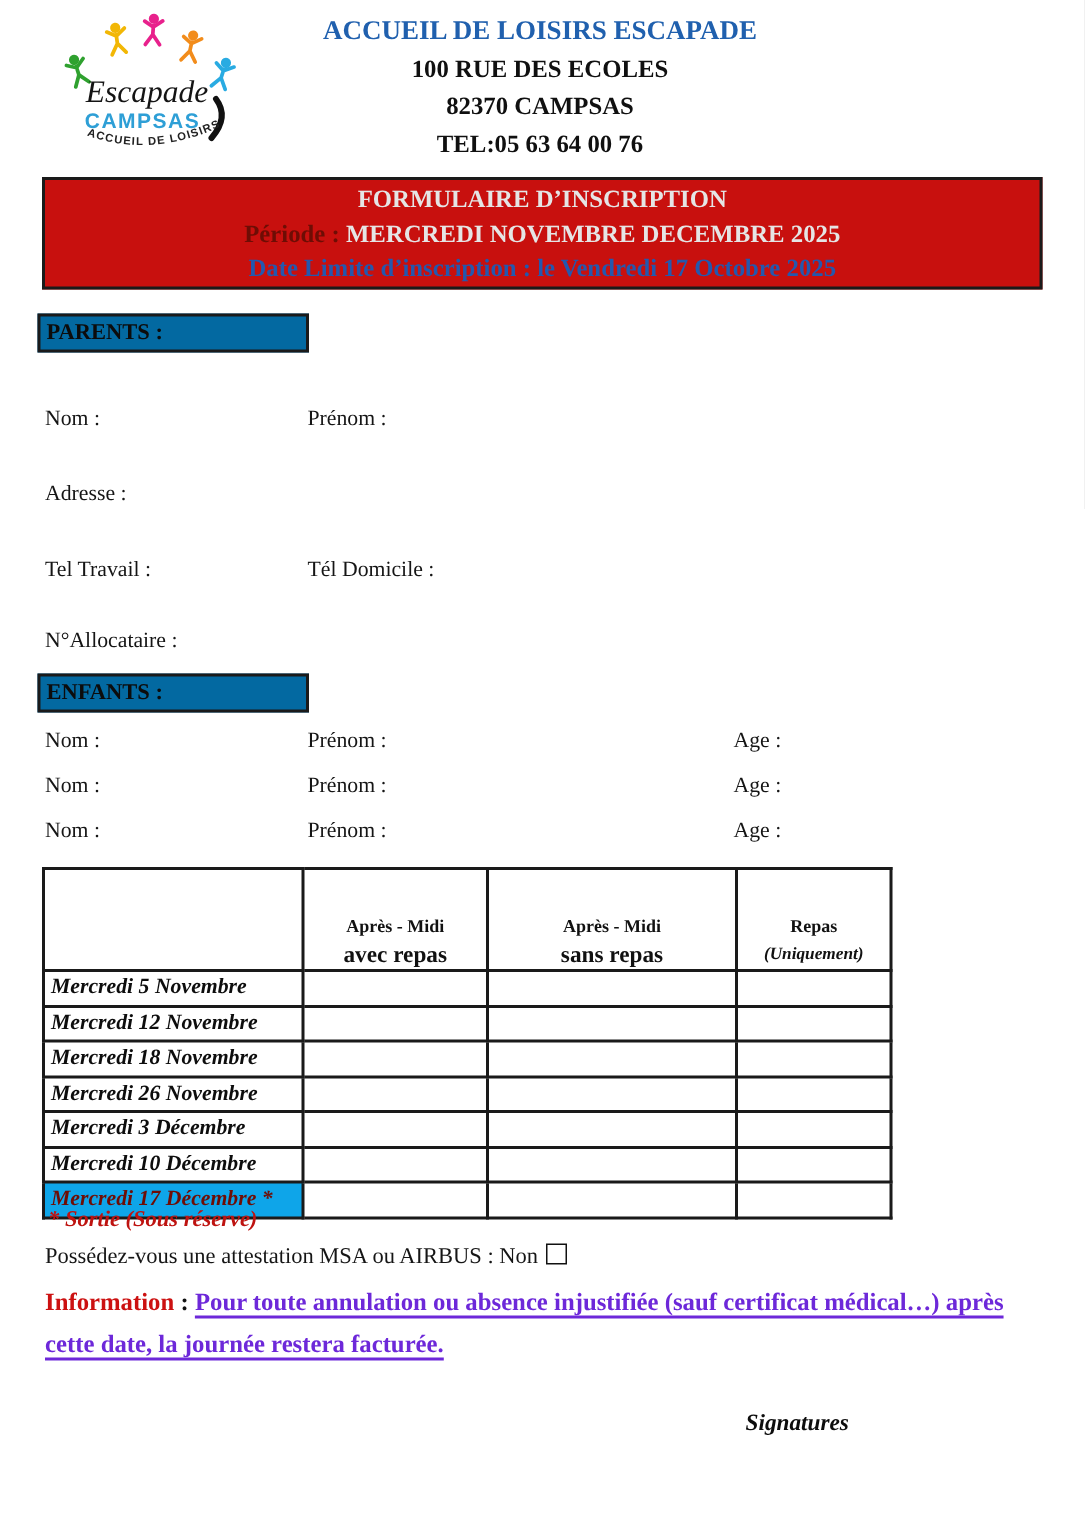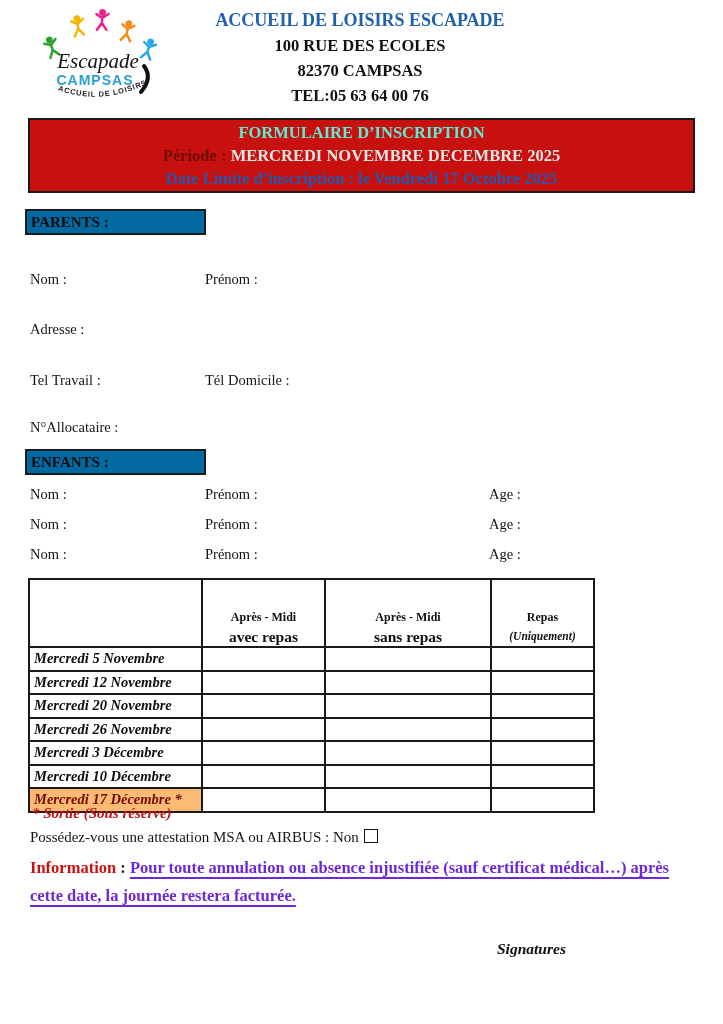--- a/index.html
+++ b/index.html
@@ -11,21 +11,21 @@
   
   .hdr-block{position:absolute;left:150px;top:8px;width:420px;text-align:center;}
   .org-name{font-size:18px;font-weight:bold;color:#2060AE;line-height:25px;}
   .hdr-line{font-size:16.5px;font-weight:bold;color:#101010;line-height:25px;}
 
   
   .banner{
     position:absolute;left:28px;top:118px;width:663px;height:70px;
     background:#C8100E;border:2px solid #1a1a1a;text-align:center;padding-top:1px;
   }
-  .banner-title{font-size:16.5px;font-weight:bold;color:#5eead4;line-height:23px;}
+  .banner-title{font-size:16.5px;font-weight:bold;color:#e5e5e5;line-height:23px;}
   .banner-period{font-size:16.5px;font-weight:bold;line-height:23px;}
   .banner-period .plabel{color:#6E0D05;}
   .banner-period .pvalue{color:#e5e5e5;}
   .banner-deadline{font-size:16.5px;font-weight:bold;color:#2458AE;line-height:23px;}
 
   
   .section-box{
     position:absolute;left:25px;width:173px;height:22px;background:#0369a1;
     border:2px solid #1a1a1a;font-size:15px;font-weight:bold;color:#0c0c0c;
     padding-left:4px;line-height:22px;
@@ -37,21 +37,21 @@
   .grid{position:absolute;left:28px;top:578px;border-collapse:collapse;table-layout:fixed;}
   .grid th,.grid td{border:2px solid #1a1a1a;padding:0;}
   .grid .hcell{height:55px;text-align:center;vertical-align:middle;font-weight:bold;}
   .grid .h-line1{font-size:12px;line-height:19px;margin-top:28px;}
   .grid .h-line2{font-size:15.5px;line-height:19px;}
   .grid .h-line2.small{font-size:11.5px;font-style:italic;font-weight:bold;}
   .grid .date-cell{
     height:19.5px;text-align:left;font-size:14.5px;font-weight:bold;font-style:italic;
     padding:1px 2px 1px 4px;white-space:nowrap;color:#0d0d0d;
   }
-  .grid tr.special .date-cell{background:#fdba74;color:#6E0D05;}
+  .grid tr.special .date-cell{background:#0ea5e9;color:#6E0D05;}
   .grid .mark-cell{background:#ffffff;}
 
   
   .note-line{position:absolute;left:32px;top:805px;font-size:15px;font-weight:bold;font-style:italic;color:#BE1310;}
   .attest-line{position:absolute;left:30px;top:829px;font-size:15px;color:#151515;}
   .checkbox{
     display:inline-block;width:12px;height:12px;border:1.6px solid #111;
     vertical-align:-1px;margin-left:5px;background:#fff;
   }
   .info-block{position:absolute;left:30px;top:854px;width:670px;font-size:16.5px;font-weight:bold;line-height:28px;}
@@ -159,21 +159,21 @@
       <td class="mark-cell"></td>
       <td class="mark-cell"></td>
     </tr>
     <tr>
       <td class="date-cell">Mercredi 12 Novembre</td>
       <td class="mark-cell"></td>
       <td class="mark-cell"></td>
       <td class="mark-cell"></td>
     </tr>
     <tr>
-      <td class="date-cell">Mercredi 20 Novembre</td>
+      <td class="date-cell">Mercredi 18 Novembre</td>
       <td class="mark-cell"></td>
       <td class="mark-cell"></td>
       <td class="mark-cell"></td>
     </tr>
     <tr>
       <td class="date-cell">Mercredi 26 Novembre</td>
       <td class="mark-cell"></td>
       <td class="mark-cell"></td>
       <td class="mark-cell"></td>
     </tr>

